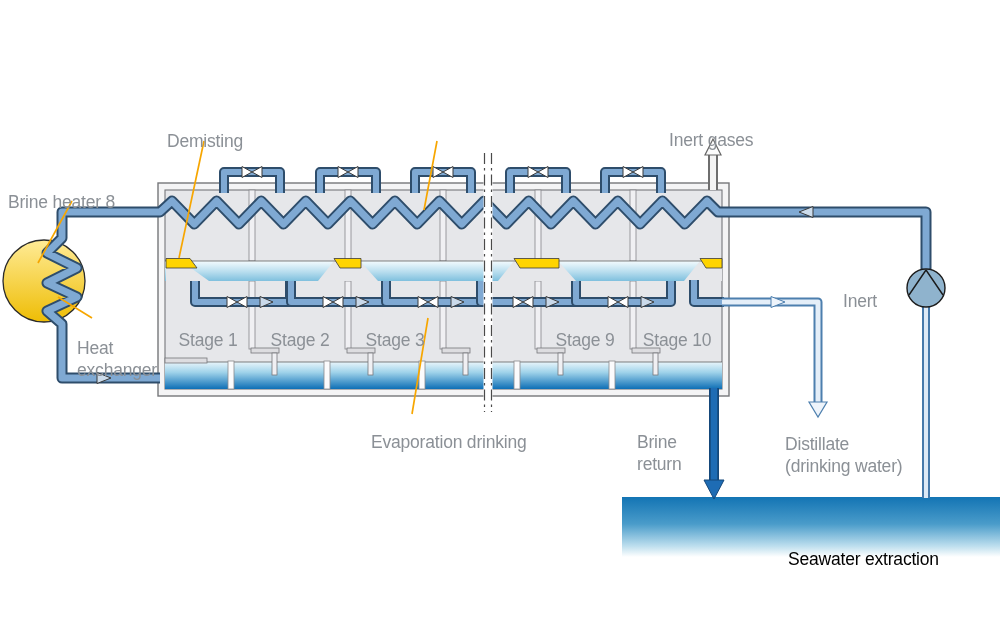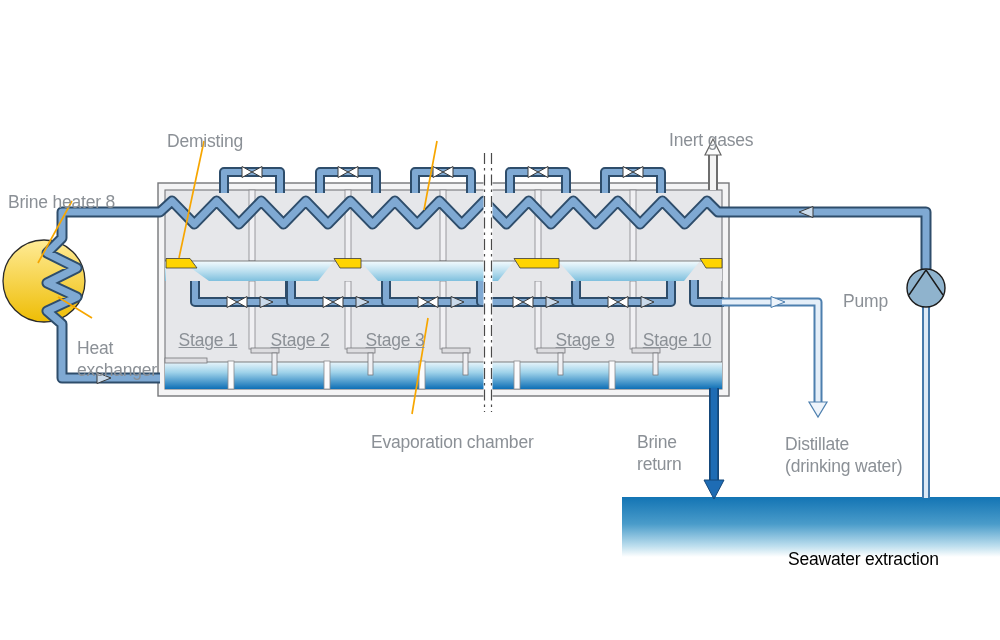--- a/index.html
+++ b/index.html
@@ -6,21 +6,21 @@
     --label:#8b9096; --leader:#f7a600;
     --pipe:#7fa9d3; --pipe-out:#2e4d6b;
   }
   html,body{margin:0;padding:0;background:#fff;}
   #stage{position:relative;width:1000px;height:640px;background:#fff;overflow:hidden;
          font-family:"Liberation Sans","DejaVu Sans",sans-serif;}
   svg{position:absolute;left:0;top:0;}
   .lbl{position:absolute;color:var(--label);font-size:17.5px;line-height:1.28;
        letter-spacing:-0.2px;white-space:pre-line;margin-top:12px;}
   .stage-lbl{position:absolute;top:330px;width:90px;text-align:center;color:var(--label);
-       font-size:17.5px;letter-spacing:-0.2px;text-decoration:underline;}
+       font-size:17.5px;letter-spacing:-0.2px;}
   .sea-lbl{color:#000000;}
 </style>
 </head>
 <body>
 
 <div id="stage">
 
 <svg width="1000" height="640" viewBox="0 0 1000 640">
   <defs>
     <linearGradient id="gHeater" x1="0" y1="0" x2="0" y2="1">
@@ -235,22 +235,22 @@
     <line x1="92" y1="318" x2="58" y2="297"></line>
     <line x1="412" y1="414" x2="428" y2="318"></line>
   </g>
 </svg>
 
 <div class="lbl" style="left:8px;top:179px">Brine heater 8</div>
 <div class="lbl" style="left:167px;top:118px">Demisting</div>
 <div class="lbl" style="left:669px;top:117px">Inert gases</div>
 <div class="lbl" style="left:77px;top:325px">Heat
 exchanger</div>
-<div class="lbl" style="left:843px;top:278px">Pump</div>
-<div class="lbl" style="left:371px;top:419px">Evaporation chamber</div>
+<div class="lbl" style="left:843px;top:278px">Inert</div>
+<div class="lbl" style="left:371px;top:419px">Evaporation drinking</div>
 <div class="lbl" style="left:637px;top:419px">Brine
 return</div>
 <div class="lbl" style="left:785px;top:421px">Distillate
 (drinking water)</div>
 <div class="lbl sea-lbl" style="left:788px;top:536px">Seawater extraction</div>
 
 <div class="stage-lbl" style="left:163px">Stage 1</div>
 <div class="stage-lbl" style="left:255px">Stage 2</div>
 <div class="stage-lbl" style="left:350px">Stage 3</div>
 <div class="stage-lbl" style="left:540px">Stage 9</div>

